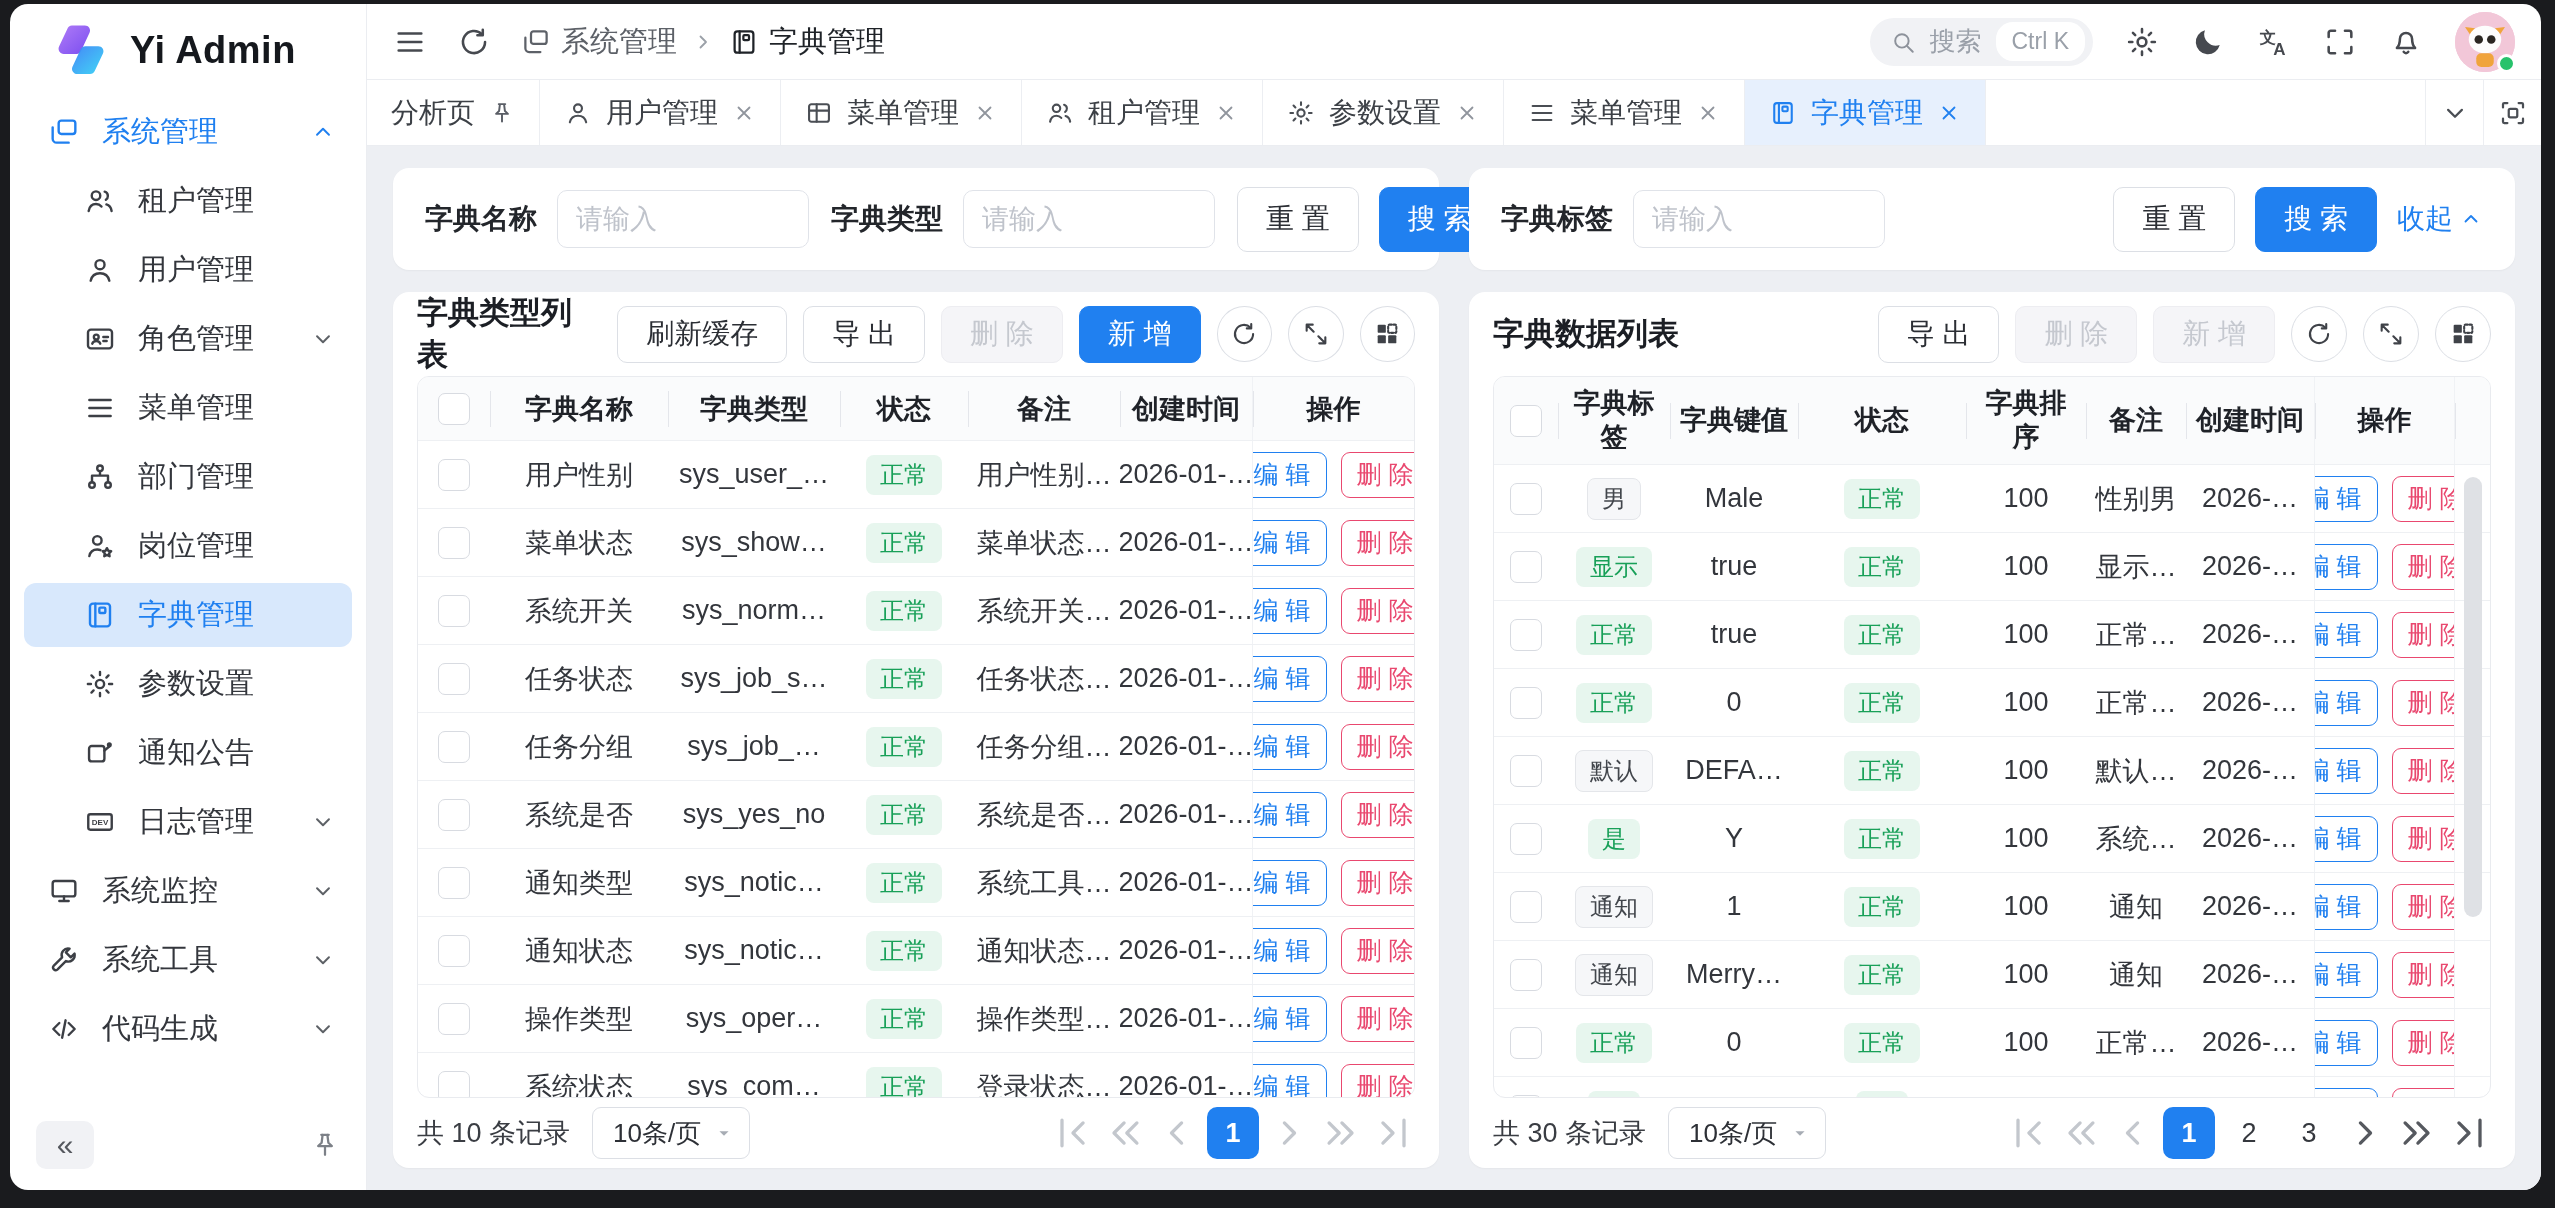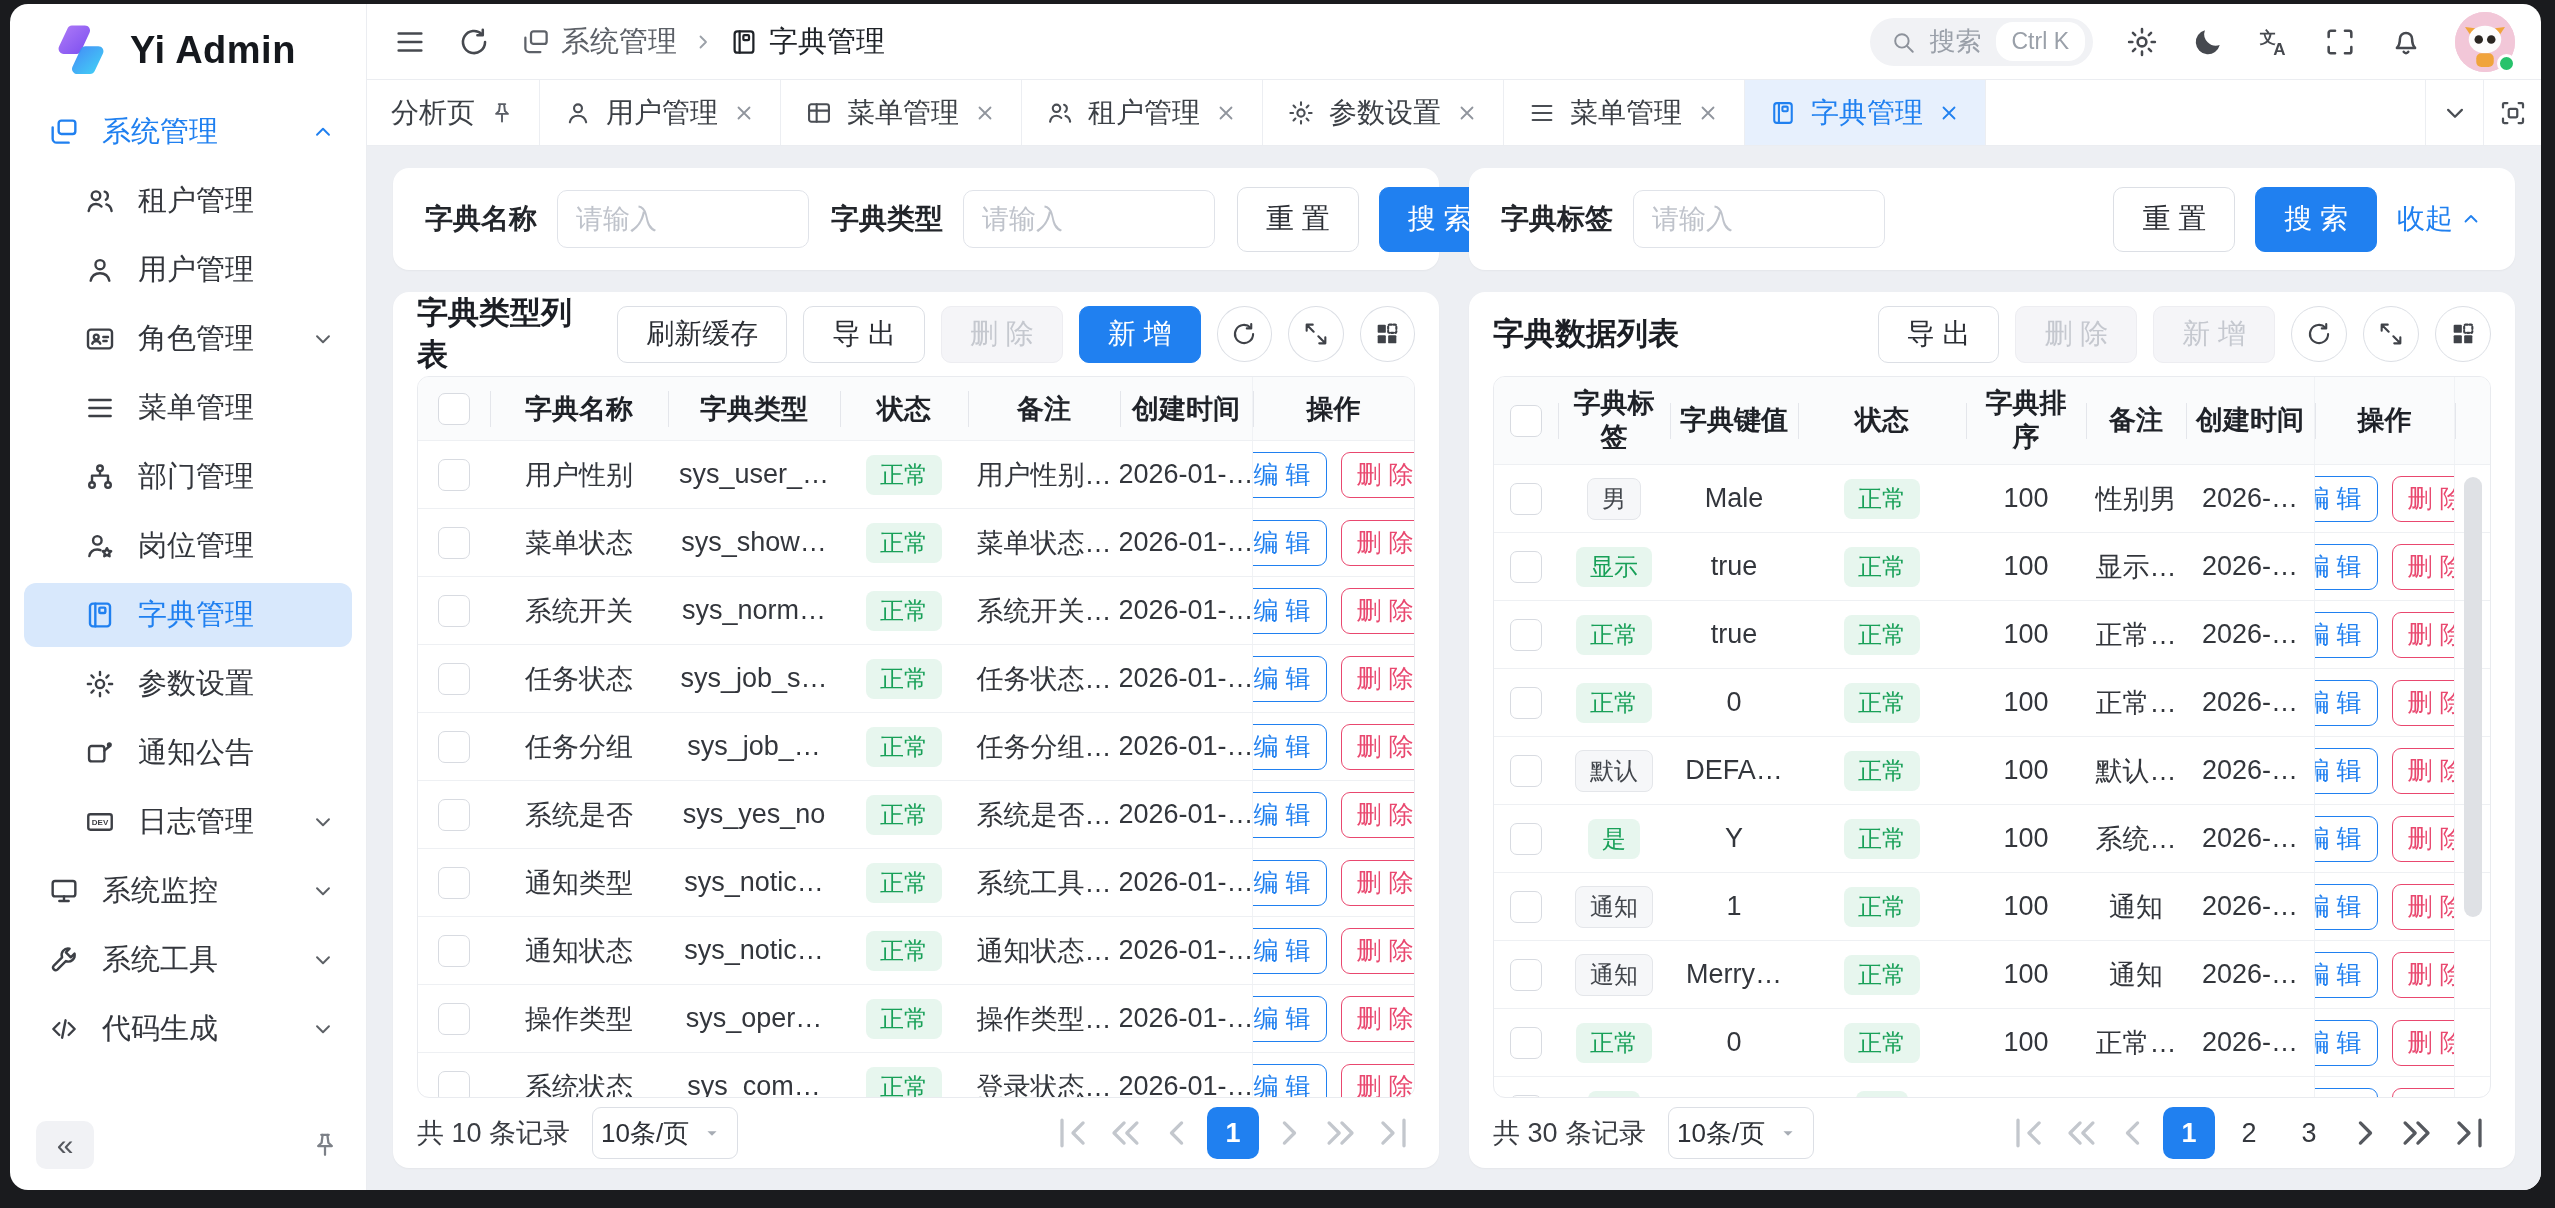--- a/index.html
+++ b/index.html
@@ -110,21 +110,21 @@
   .badge.default{color:#42464c;background:#f6f7f9;border:1px solid #e4e6ea}
   .abtn{height:46px;padding:0 15px;border-radius:9px;font-size:25px;display:flex;align-items:center;
       border:1.5px solid;cursor:pointer;background:#fff;white-space:nowrap}
   .abtn.edit{color:#2080f0;border-color:#2080f0}
   .abtn.del{color:#e9486f;border-color:#e9486f}
   .sthumb{position:absolute;right:8px;top:100px;width:18px;height:440px;border-radius:9px;
       background:#dfe1e5;cursor:grab}
 
   .pager{height:70px;flex:none;display:flex;align-items:center;gap:22px;font-size:27px;color:#3a3d43}
   .psel{height:52px;border:1.5px solid #dcdfe5;border-radius:9px;display:flex;align-items:center;
-      gap:12px;padding:0 14px 0 8px;font-size:26px;color:#2d3036;cursor:pointer}
+      gap:12px;padding:0 14px 0 20px;font-size:26px;color:#2d3036;cursor:pointer}
   .psel .ic{width:22px;height:22px;color:#a7acb4}
   .pgr{margin-left:auto;display:flex;align-items:center;gap:8px}
   .pg-ic{width:44px;height:44px;display:flex;align-items:center;justify-content:center;
       color:#c3c7cd;cursor:pointer}
   .pg-ic.en{color:#56595f}
   .pg-num{min-width:52px;height:52px;border-radius:10px;display:flex;align-items:center;
       justify-content:center;font-size:27px;color:#35383e;cursor:pointer;padding:0 8px}
   .pg-num.active{background:#2080f0;color:#fff;font-weight:600}
 </style>
 </head>

